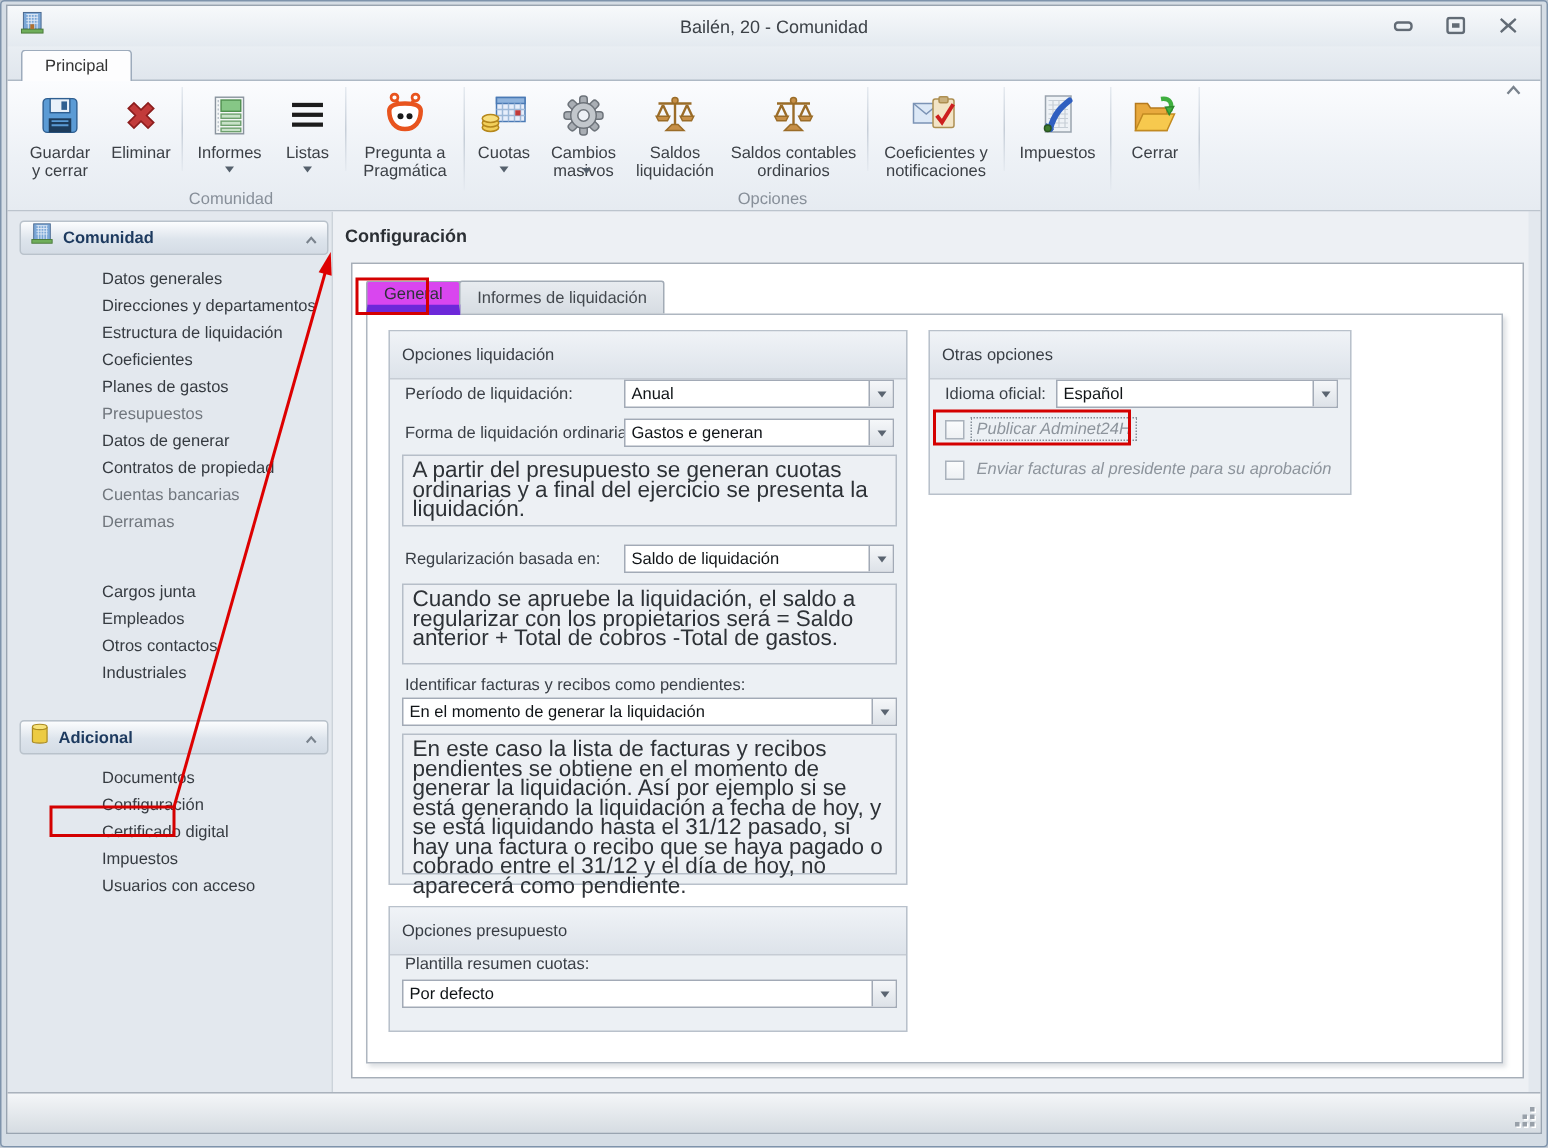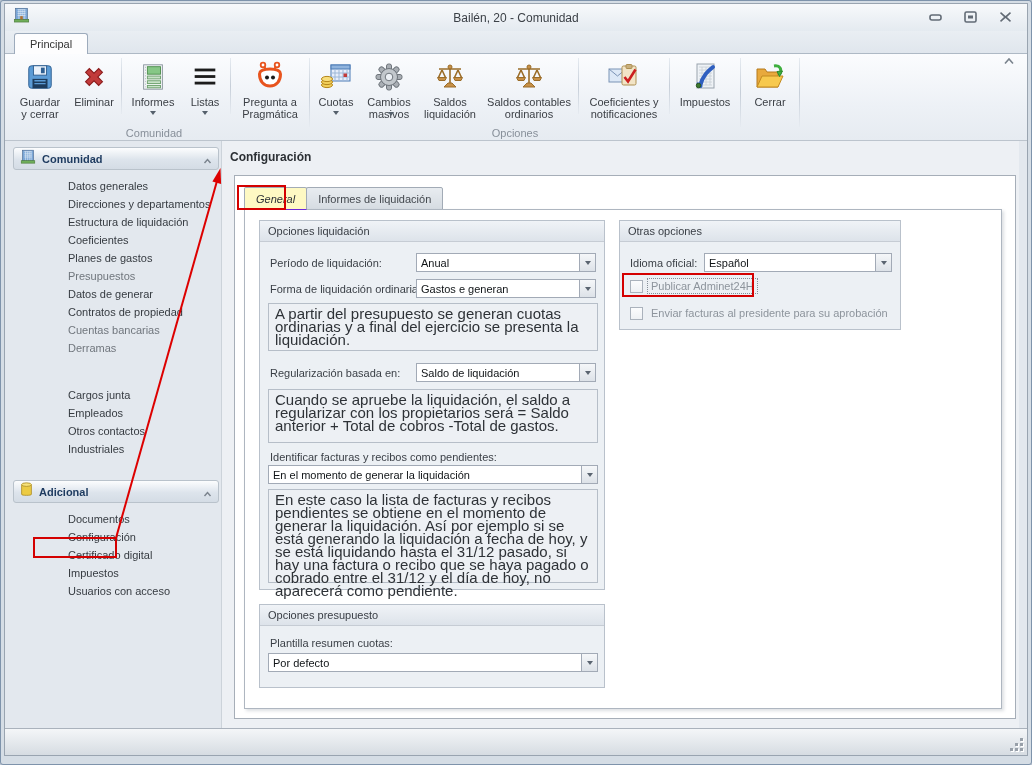--- a/index.html
+++ b/index.html
@@ -45,38 +45,38 @@
   .sitem{font-size:11px;line-height:18px;color:#363b41;cursor:default;white-space:nowrap;padding-left:28px;}
   .sitem.muted{color:#70767d;}
   .sgap{height:18px;}
 
   
   .main{position:absolute;left:216px;top:0;right:8px;bottom:0;background:#edf0f4;border-left:1px solid #ccd3da;}
   .main-title{padding:9px 0 0 8px;font-size:12px;font-weight:bold;color:#2b2f34;}
   .outer-panel{position:absolute;left:12px;right:3px;top:34px;height:544px;background:#fff;border:1px solid #a6aeb8;}
   .ctabs{position:absolute;left:9px;top:11px;display:flex;align-items:flex-end;height:23px;}
   .ctab{height:23px;padding:0 11px;font-size:11px;display:flex;align-items:center;border:1px solid #a2abb6;margin-right:-1px;}
-  .ctab.active{background:#fef9c3;border-bottom:1px solid #6d28d9;color:#2e3237;z-index:2;border-radius:2px 2px 0 0;font-style:italic;}
+  .ctab.active{background:#d946ef;border-bottom:7px solid #6d28d9;color:#2e3237;z-index:2;border-radius:2px 2px 0 0;}
   .ctab.inactive{background:linear-gradient(#e8ecf0,#d6dce2);color:#43484e;border-radius:2px 2px 0 0;}
   .inner-panel{position:absolute;left:9px;right:13px;top:33px;bottom:9px;background:#fff;border:1px solid #aeb6c0;box-shadow:2px 2px 3px rgba(120,130,145,.25);}
 
   .groupbox{position:absolute;border:1px solid #b9c1cb;background:#ecefF3;background:#ecf0f4;}
-  .gb-cap{height:21px;background:linear-gradient(#f0f3f7,#dde3ea);border-bottom:1px solid #c6ccd4;
+  .gb-cap{height:32px;background:linear-gradient(#f0f3f7,#dde3ea);border-bottom:1px solid #c6ccd4;
     display:flex;align-items:center;padding-left:8px;font-size:11px;color:#383d44;}
   .frow{position:absolute;display:flex;align-items:center;}
   .flabel{font-size:11px;color:#3a3f46;}
   .combo{position:absolute;height:19px;background:#fff;border:1px solid #a2aab6;font-size:11px;color:#101417;
     display:flex;align-items:center;padding-left:4px;padding-right:18px;white-space:nowrap;overflow:hidden;}
   .combo .cbtn{position:absolute;right:0;top:0;bottom:0;width:16px;background:linear-gradient(#f5f7f9,#dde2e8);
     border-left:1px solid #a2aab6;display:flex;align-items:center;justify-content:center;}
   .combo .cbtn i{width:0;height:0;border:3px solid transparent;border-top:4px solid #5a6470;margin-top:4px;}
   .infobox{position:absolute;border:1px solid #b6bec8;background:#edf0f4;padding:3px 6px;font-size:15px;line-height:13px;color:#2e3237;}
   .chkrow{position:absolute;display:flex;align-items:center;}
   .chk{width:13px;height:13px;border:1px solid #aab2bc;background:linear-gradient(#fbfcfd,#eef1f4);margin-right:5px;flex:0 0 auto;}
-  .chklabel{font-size:11px;color:#8d949c;padding:1px 3px;}
+  .chklabel{font-size:11px;color:#8d949c;padding:1px 3px;font-style:italic;}
   .chklabel.focused{outline:1px dotted #858e98;}
 
   
   .statusbar{height:27px;flex:0 0 auto;border-top:1px solid #aab2bc;background:linear-gradient(#f4f6f8,#d6dce2);position:relative;}
   .grip{position:absolute;right:4px;bottom:4px;width:13px;height:13px;}
   .grip i{position:absolute;width:3px;height:3px;background:#98a0a9;box-shadow:1px 1px 0 #fff;}
 
   
   .ann{position:absolute;border:2px solid #d40000;z-index:50;pointer-events:none;}
   .arrow-ovl{position:absolute;inset:0;width:100%;height:100%;z-index:49;pointer-events:none;}

